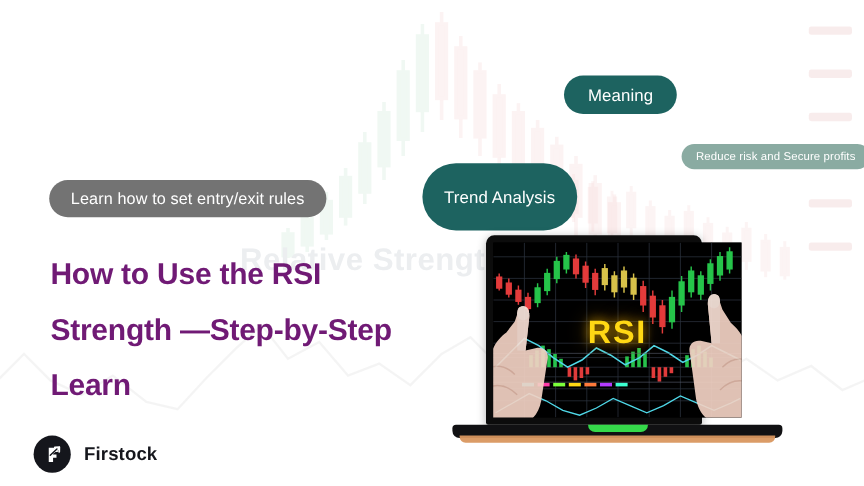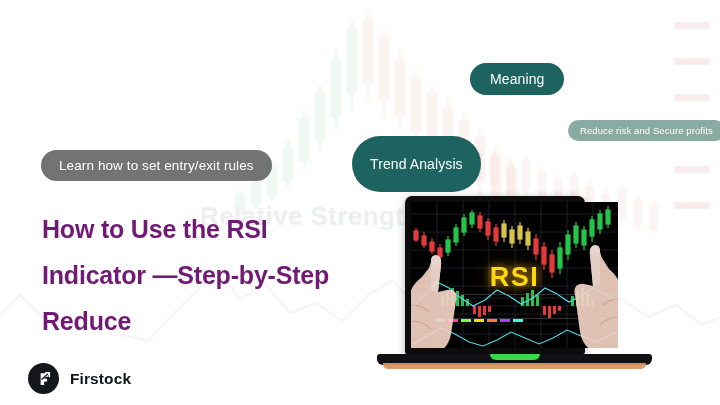--- a/index.html
+++ b/index.html
@@ -186,22 +186,22 @@
     <div class="watermark">Relative Strength</div>
   </div>
 
   <div class="pill pill-learn">Learn how to set entry/exit rules</div>
   <div class="pill pill-trend">Trend Analysis</div>
   <div class="pill pill-meaning">Meaning</div>
   <div class="pill pill-reduce">Reduce risk and Secure profits</div>
 
   <div class="headline">
     <span>How to Use the RSI</span>
-    <span>Indicator —Step-by-Step</span>
-    <span>Reduce</span>
+    <span>Strength —Step-by-Step</span>
+    <span>Learn</span>
   </div>
 
   <div class="brand">
     <div class="brand-mark">
       <svg width="18" height="18" viewBox="0 0 24 24" aria-hidden="true">
         <path d="M7.5 4.2 H17.6 V9.0 H12.3 V11.6 H16.1 V15.4 H12.3 V20.0 H7.5 Z" fill="#ffffff"></path>
         <path d="M12.6 9.4 L19.2 3.6 M19.2 3.6 L14.3 3.7 M19.2 3.6 L19.1 8.6" stroke="#ffffff" stroke-width="2.1" stroke-linecap="round" stroke-linejoin="round" fill="none"></path>
         <path d="M9.2 12.4 L16.6 5.6" stroke="#15161c" stroke-width="1.6" stroke-linecap="round" fill="none"></path>
       </svg>
     </div>

